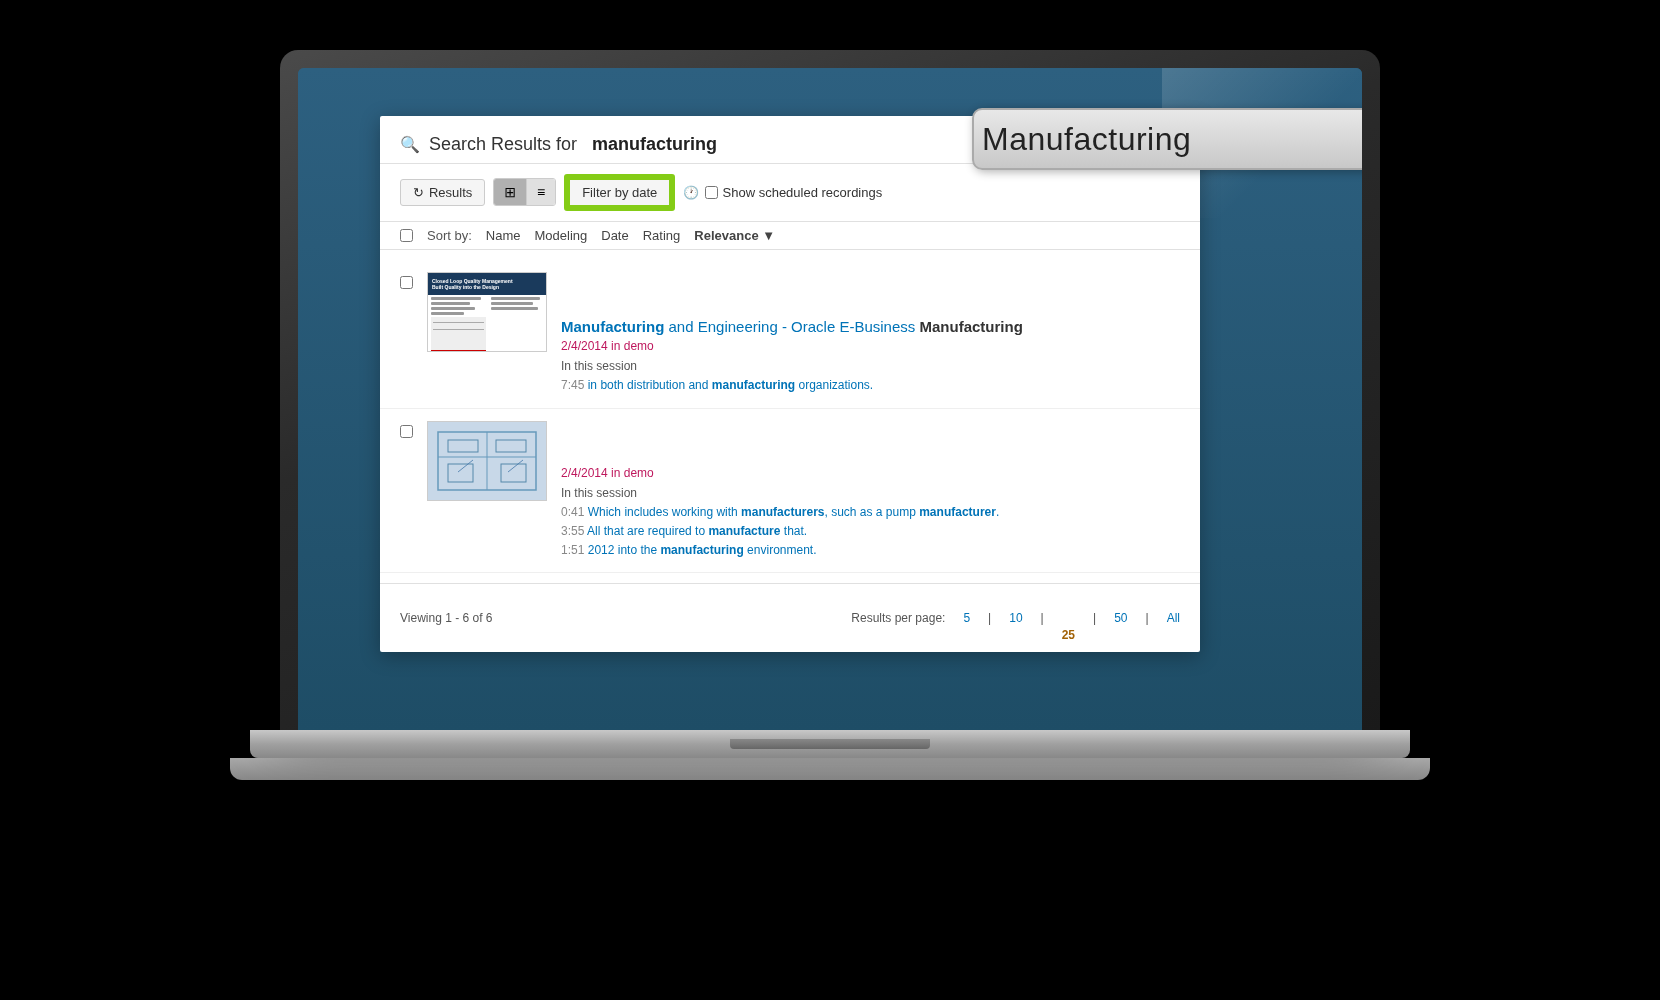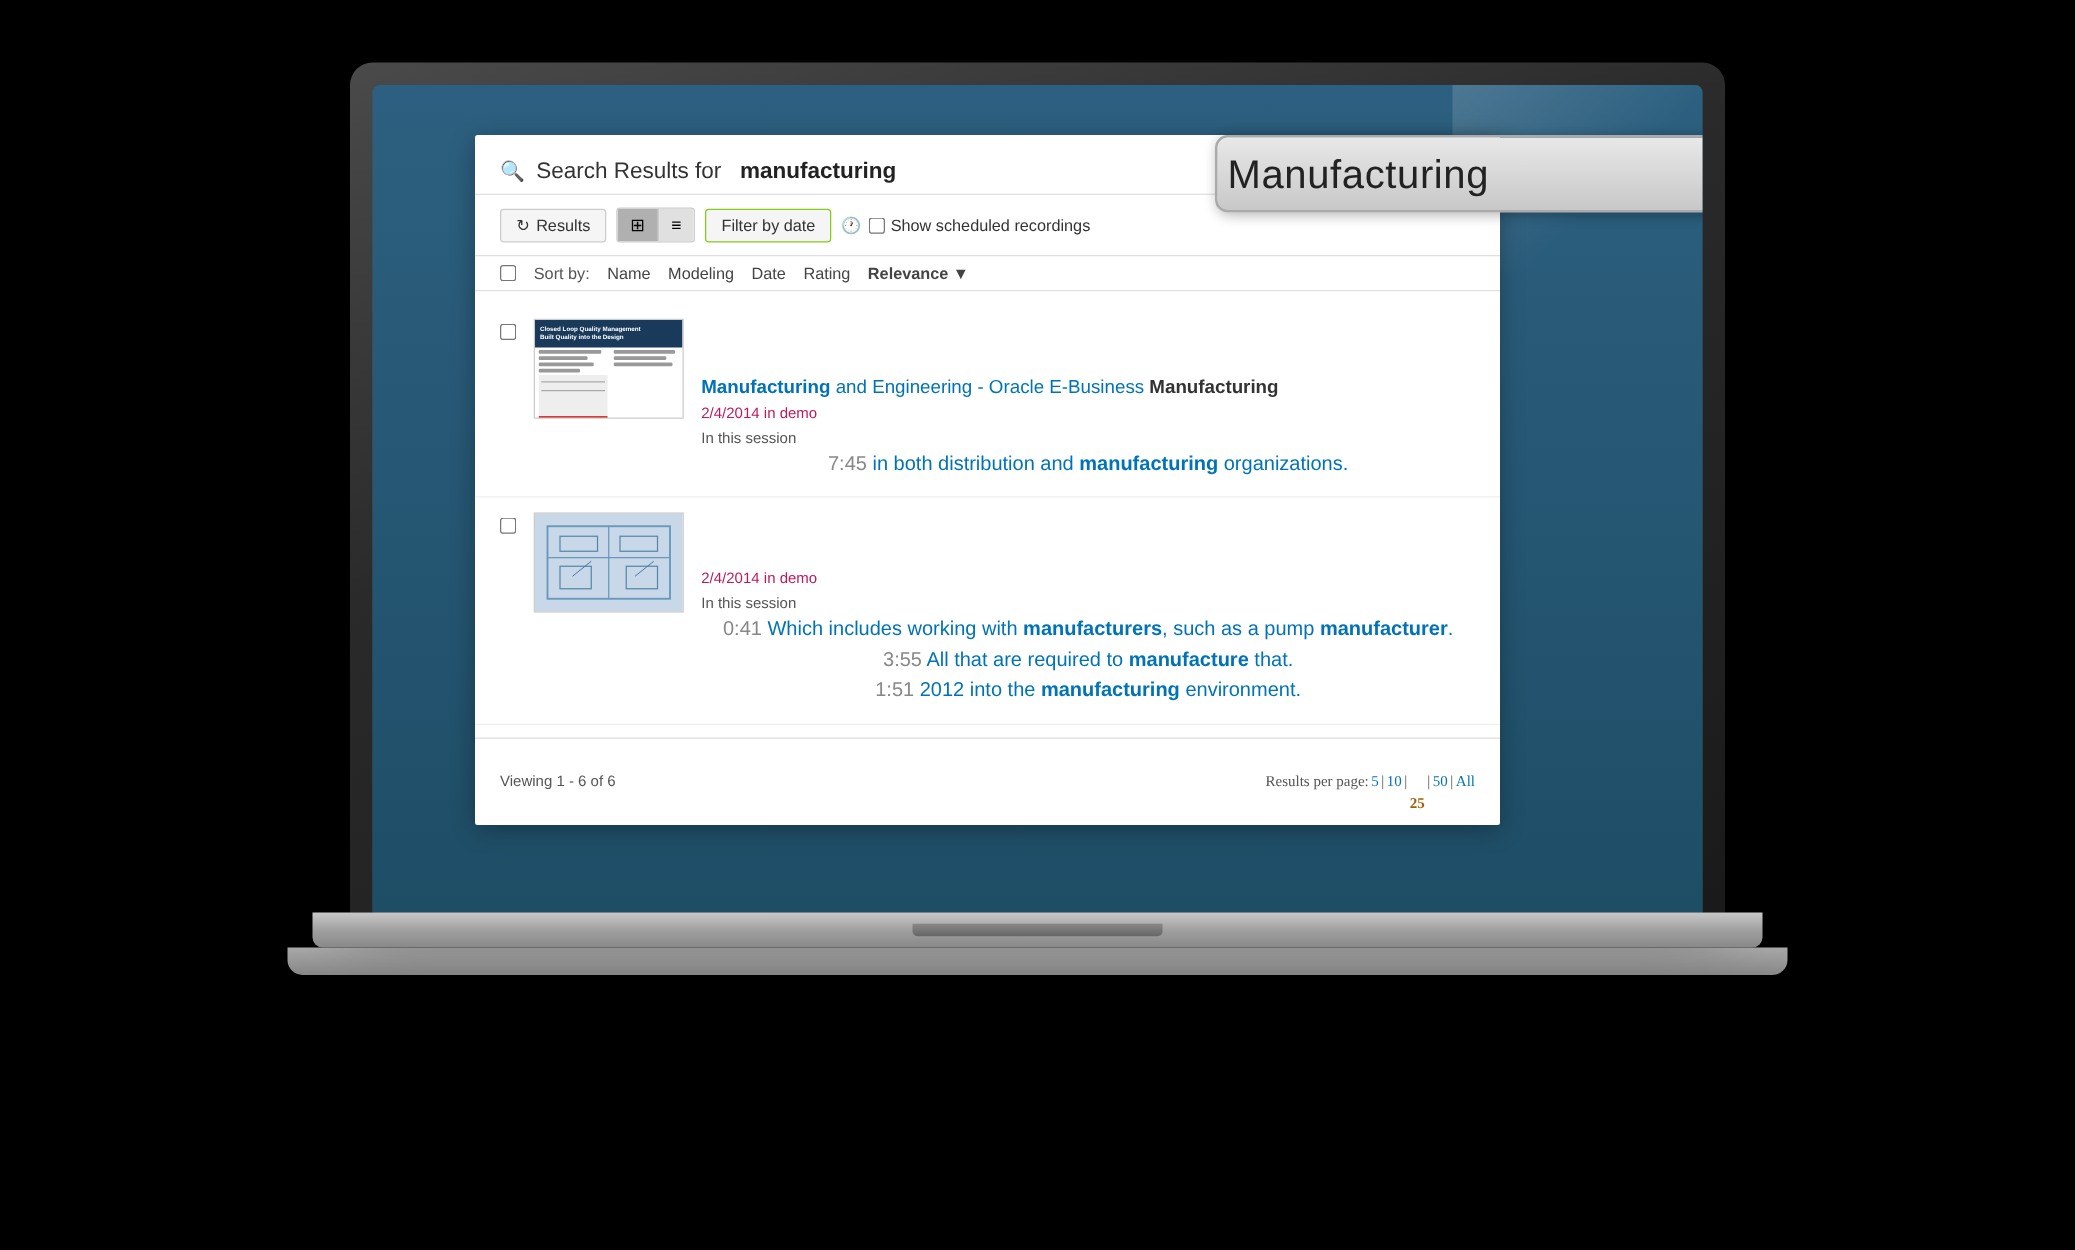--- a/index.html
+++ b/index.html
@@ -129,21 +129,21 @@
       cursor: pointer;
       font-size: 14px;
       border-right: 1px solid #ccc;
     }
 
     .view-btn:last-child { border-right: none; }
     .view-btn.active { background: #b0b0b0; }
 
     .btn-filter-date {
       padding: 5px 12px;
-      border: 1px solid #84cc16;
+      border: 6px solid #84cc16;
       background: #f5f5f5;
       border-radius: 3px;
       cursor: pointer;
       font-size: 13px;
       color: #333;
     }
 
     .show-scheduled {
       display: flex;
       align-items: center;
@@ -274,23 +274,22 @@
       margin-bottom: 6px;
     }
 
     .result-description {
       font-size: 12px;
       color: #555;
       margin-bottom: 4px;
     }
 
     .result-snippets {
-      font-size: 16px;
+      font-size: 12px;
       color: #555;
-      text-align: center;
     }
 
     .snippet-line {
       margin-bottom: 2px;
       line-height: 1.4;
     }
 
     .snippet-time {
       color: #888;
     }
@@ -305,22 +304,21 @@
       justify-content: space-between;
       align-items: center;
       font-size: 12px;
       color: #555;
       border-top: 1px solid #e0e0e0;
     }
 
     .per-page {
       display: flex;
       align-items: center;
-      gap: 2px;
-      font-family: Liberation Serif, serif;
+      gap: 18px;
     }
 
     .per-page span { color: #555; }
     .per-page a {
       color: #0073b7;
       cursor: pointer;
       text-decoration: none;
     }
     .per-page a.active { font-weight: bold; color: #a16207; margin-top: 34px; }
 

